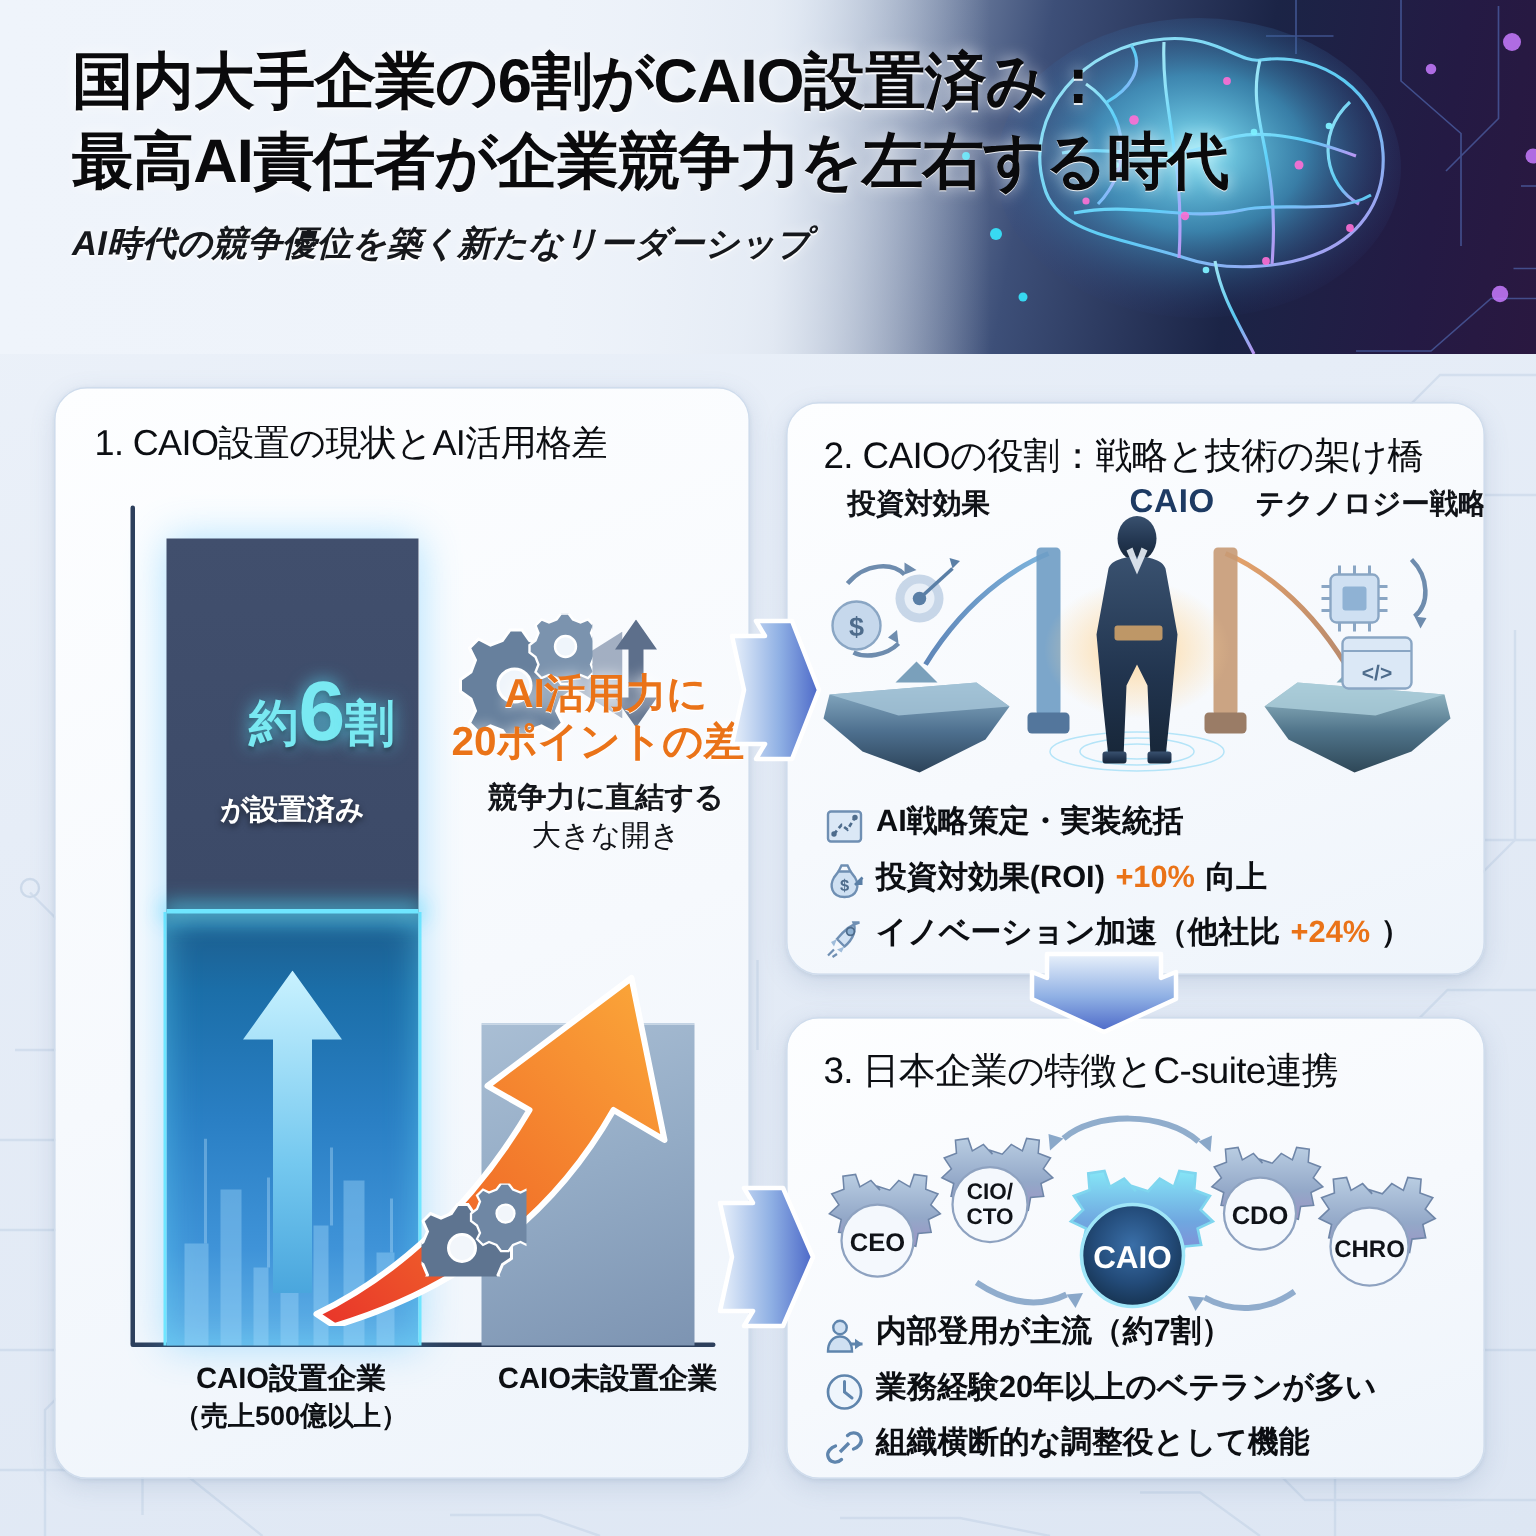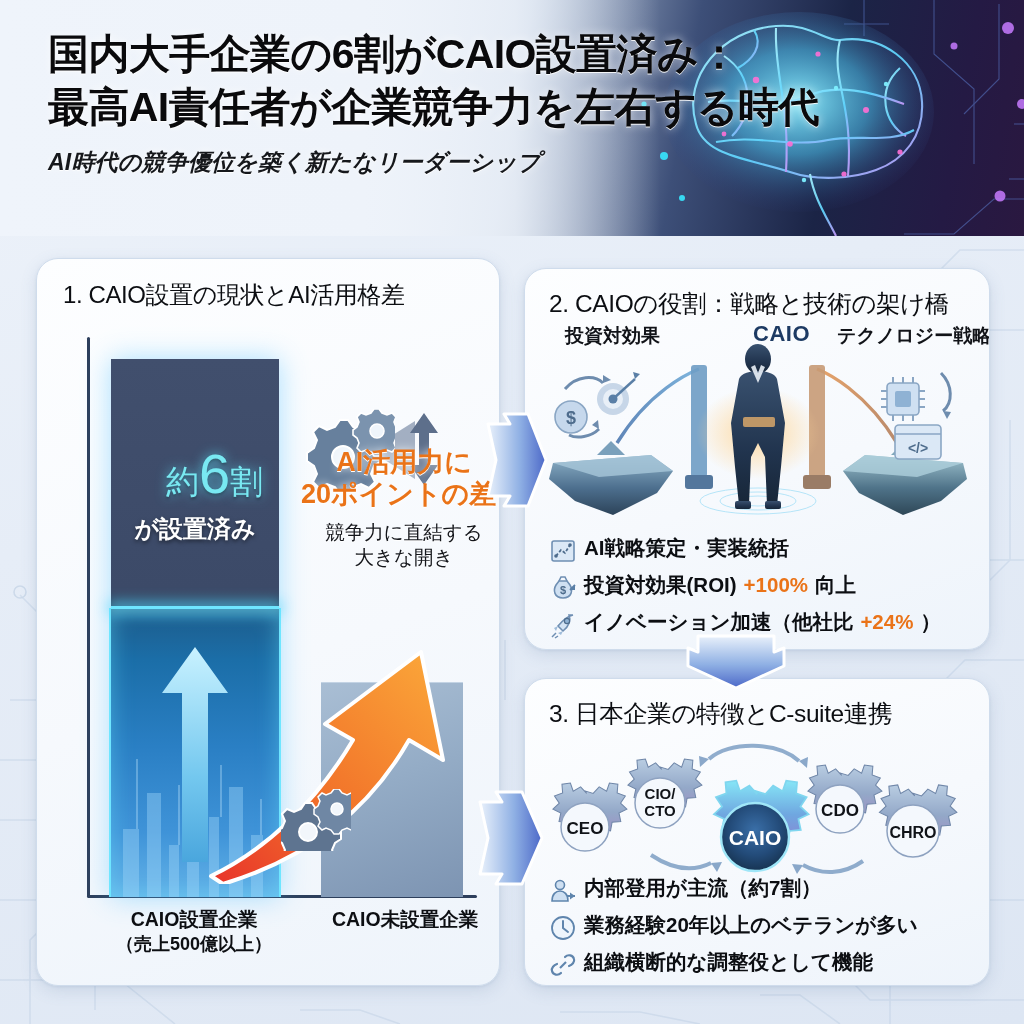--- a/index.html
+++ b/index.html
@@ -86,27 +86,27 @@
   .bar-left-sides {
     position: absolute; left: 50px; top: 279px; width: 172px; height: 289px;
     border-left: 2px solid #6fe6ff; border-right: 2px solid #6fe6ff;
     box-shadow: inset 0 0 22px rgba(110,230,255,.45);
   }
   .minibars { position: absolute; left: 58px; top: 430px; width: 156px; height: 138px; opacity: .55; }
   .uparrow-blue { position: absolute; left: 103px; top: 318px; width: 66px; height: 215px; }
 
   .stat-block { position: absolute; left: 52px; top: 120px; width: 168px; text-align: center; }
   .stat-line1 {
-    font-size: 33px; font-weight: 400; color: #79e9f2; white-space: nowrap;
+    font-size: 33px; font-weight: 700; color: #79e9f2; white-space: nowrap;
     text-shadow: 0 0 12px rgba(90,220,245,.85), 0 2px 3px rgba(0,0,0,.4);
     padding-left: 39px;
   }
   .stat-line1 .big { font-size: 56px; line-height: .9; }
   .stat-line2 {
-    margin-top: 8px; font-size: 24px; font-weight: 700; color: #ffffff;
+    margin-top: 22px; font-size: 19px; font-weight: 700; color: #ffffff;
     text-shadow: 0 2px 4px rgba(0,0,0,.55); white-space: nowrap;
   }
 
   .bar-right {
     position: absolute; left: 262px; top: 353px; width: 142px; height: 215px;
     background: linear-gradient(160deg,#a9bed4 0%,#94acc6 45%,#7d94b2 100%);
     border-top: 1px solid #c3d3e4;
   }
 
   .orange-arrow { position: absolute; left: 148px; top: 285px; width: 250px; height: 270px; }
@@ -361,21 +361,21 @@
       </g>
       <circle cx="56" cy="20" r="6" fill="#f2f6fb" stroke="#ffffff" stroke-width="1.5"></circle>
     </svg>
   </div>
 
   <div style="position:absolute;left:264px;top:188px;width:206px;text-align:center;">
     <div style="font-size:27px;font-weight:700;color:#ea7318;line-height:1.18;white-space:nowrap;
                 text-shadow:0 1px 0 #fff,0 0 9px rgba(255,255,255,.95);">AI活用力に</div>
     <div style="font-size:27px;font-weight:700;color:#ea7318;line-height:1.18;white-space:nowrap;
                 text-shadow:0 1px 0 #fff,0 0 9px rgba(255,255,255,.95);">20ポイントの差！</div>
-    <div style="margin-top:9px;font-size:19.5px;font-weight:400;color:#14161b;line-height:1.28;
+    <div style="margin-top:9px;font-size:19.5px;font-weight:700;color:#14161b;line-height:1.28;
                 text-shadow:0 1px 0 #fff;">競争力に直結する</div>
     <div style="font-size:19.5px;font-weight:400;color:#14161b;line-height:1.28;text-shadow:0 1px 0 #fff;">大きな開き</div>
   </div>
 
   <div class="xlabels">
     <div class="xlab l1">
       <span>CAIO設置企業</span>
       <small>（売上500億以上）</small>
     </div>
     <div class="xlab l2">
@@ -533,21 +533,21 @@
 
     <div class="bullet">
       <svg class="bico" viewBox="0 0 28 28">
         <path d="M10 7 L18 7 L21 11 C24 16 23 24 14 24 C5 24 4 16 7 11 Z" fill="#cfe0f2" stroke="#6f8fb3" stroke-width="1.6"></path>
         <path d="M10 7 L12 3 L16 3 L18 7" fill="none" stroke="#6f8fb3" stroke-width="1.6"></path>
         <text x="14" y="20" font-size="11" font-weight="700" text-anchor="middle" fill="#4e6c8c" font-family="Liberation Sans, sans-serif">$</text>
         <path d="M21 16 L26 11" stroke="#5a7fa6" stroke-width="1.8" fill="none"></path>
         <path d="M26 11 l0 5 l-5 0 Z" fill="#5a7fa6"></path>
       </svg>
       <span>投資対効果(ROI) </span>
-        <span class="hl">+100%</span>
+        <span class="hl">+10%</span>
         <span>向上</span>
     </div>
 
     <div class="bullet">
       <svg class="bico" viewBox="0 0 28 28">
         <path d="M20 4 C22 9 20 15 14 20 L9 15 C14 9 19 5 24 4 Z" fill="#d3e3f4" stroke="#6f8fb3" stroke-width="1.6"></path>
         <circle cx="18" cy="10" r="2.6" fill="#8fb2d4" stroke="#4e6c8c" stroke-width="1.2"></circle>
         <path d="M9 15 L5 17 L7 20 Z" fill="#9fbcda"></path>
         <path d="M14 20 L12 24 L9 22 Z" fill="#9fbcda"></path>
         <path d="M7 22 L3 26 M9 25 L6 27" stroke="#6f8fb3" stroke-width="1.5"></path>

